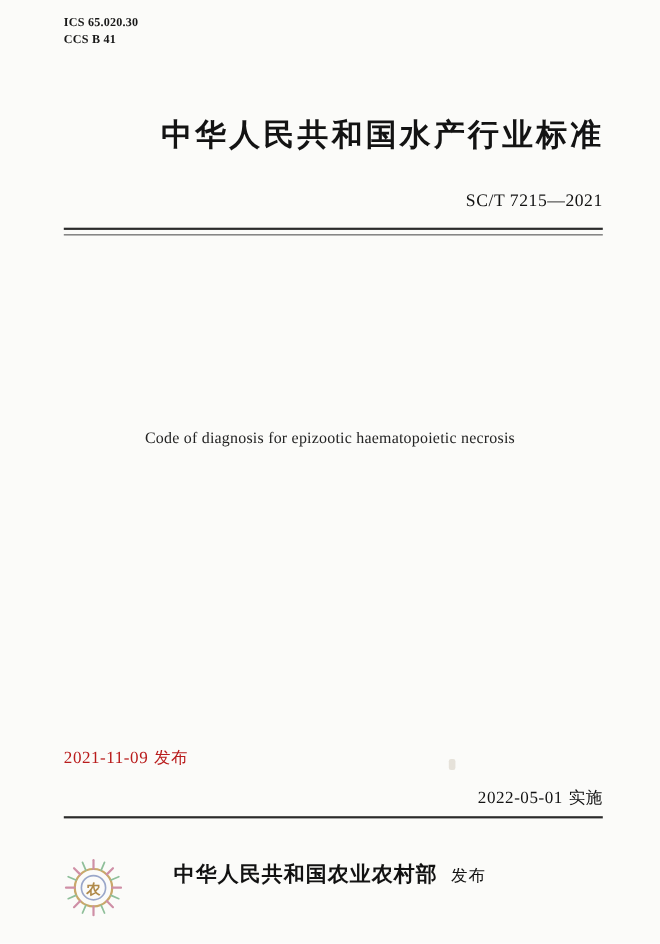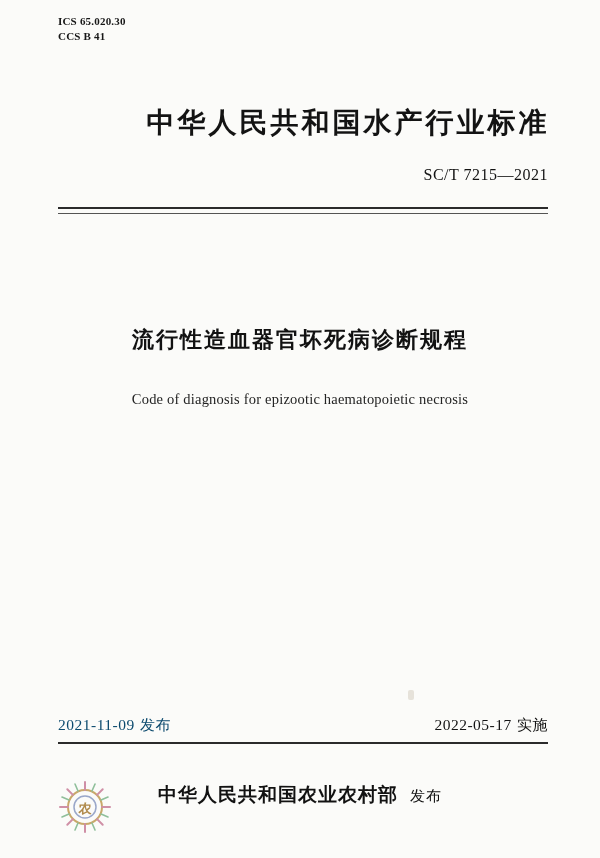--- a/index.html
+++ b/index.html
@@ -52,21 +52,21 @@
     font-family: "DejaVu Sans", sans-serif;
     font-weight: bold;
     font-size: 28px;
     letter-spacing: 3px;
     color: #131313;
     padding-left: 48px;
   }
   
   .std-number {
     position: absolute;
-    top: 166px;
+    top: 174px;
     right: 52px;
     font-family: "Liberation Serif", serif;
     font-size: 16px;
     letter-spacing: 0.5px;
     color: #131313;
   }
   
   .rule-top {
     position: absolute;
     top: 207px;
@@ -112,26 +112,26 @@
     text-align: center;
     font-family: "Liberation Serif", serif;
     font-size: 14.5px;
     letter-spacing: 0.2px;
     color: #232323;
     margin-top: 6px;
   }
   
   .date-issue {
     position: absolute;
-    top: 716px;
+    top: 680px;
     left: 58px;
     font-family: "DejaVu Sans", sans-serif;
     font-size: 15px;
     letter-spacing: 0.5px;
-    color: #0c4a6e;
+    color: #b91c1c;
   }
   .date-effective {
     position: absolute;
     top: 716px;
     right: 52px;
     font-family: "DejaVu Sans", sans-serif;
     font-size: 15px;
     letter-spacing: 0.5px;
     color: #131313;
   }
@@ -188,33 +188,32 @@
   </div>
 
 
   <div class="std-title">中华人民共和国水产行业标准</div>
 
   <div class="std-number">SC/T 7215—2021</div>
 
   <div class="rule-top"></div>
   <div class="rule-thin"></div>
 
-  <div class="doc-title-cn">流行性造血器官坏死病诊断规程</div>
   <div class="doc-title-en">Code of diagnosis for epizootic haematopoietic necrosis</div>
 
   <div class="faint-mark"></div>
 
   <div class="rule-bottom"></div>
 
   <div class="date-issue">
     <span class="dnum">2021-11-09</span>
     <span>发布</span>
   </div>
   <div class="date-effective">
-    <span class="dnum">2022-05-17</span>
+    <span class="dnum">2022-05-01</span>
     <span>实施</span>
   </div>
 
   <div class="emblem">
     <svg viewBox="0 0 58 58" width="58" height="58" aria-hidden="true">
       <g>
         <circle cx="29" cy="29" r="17" fill="none" stroke="#c9a86a" stroke-width="2"></circle>
         <circle cx="29" cy="29" r="11" fill="none" stroke="#9aa7c9" stroke-width="1.5"></circle>
         <g stroke="#cf8fa6" stroke-width="2" stroke-linecap="round">
           <line x1="29" y1="4" x2="29" y2="12"></line>

